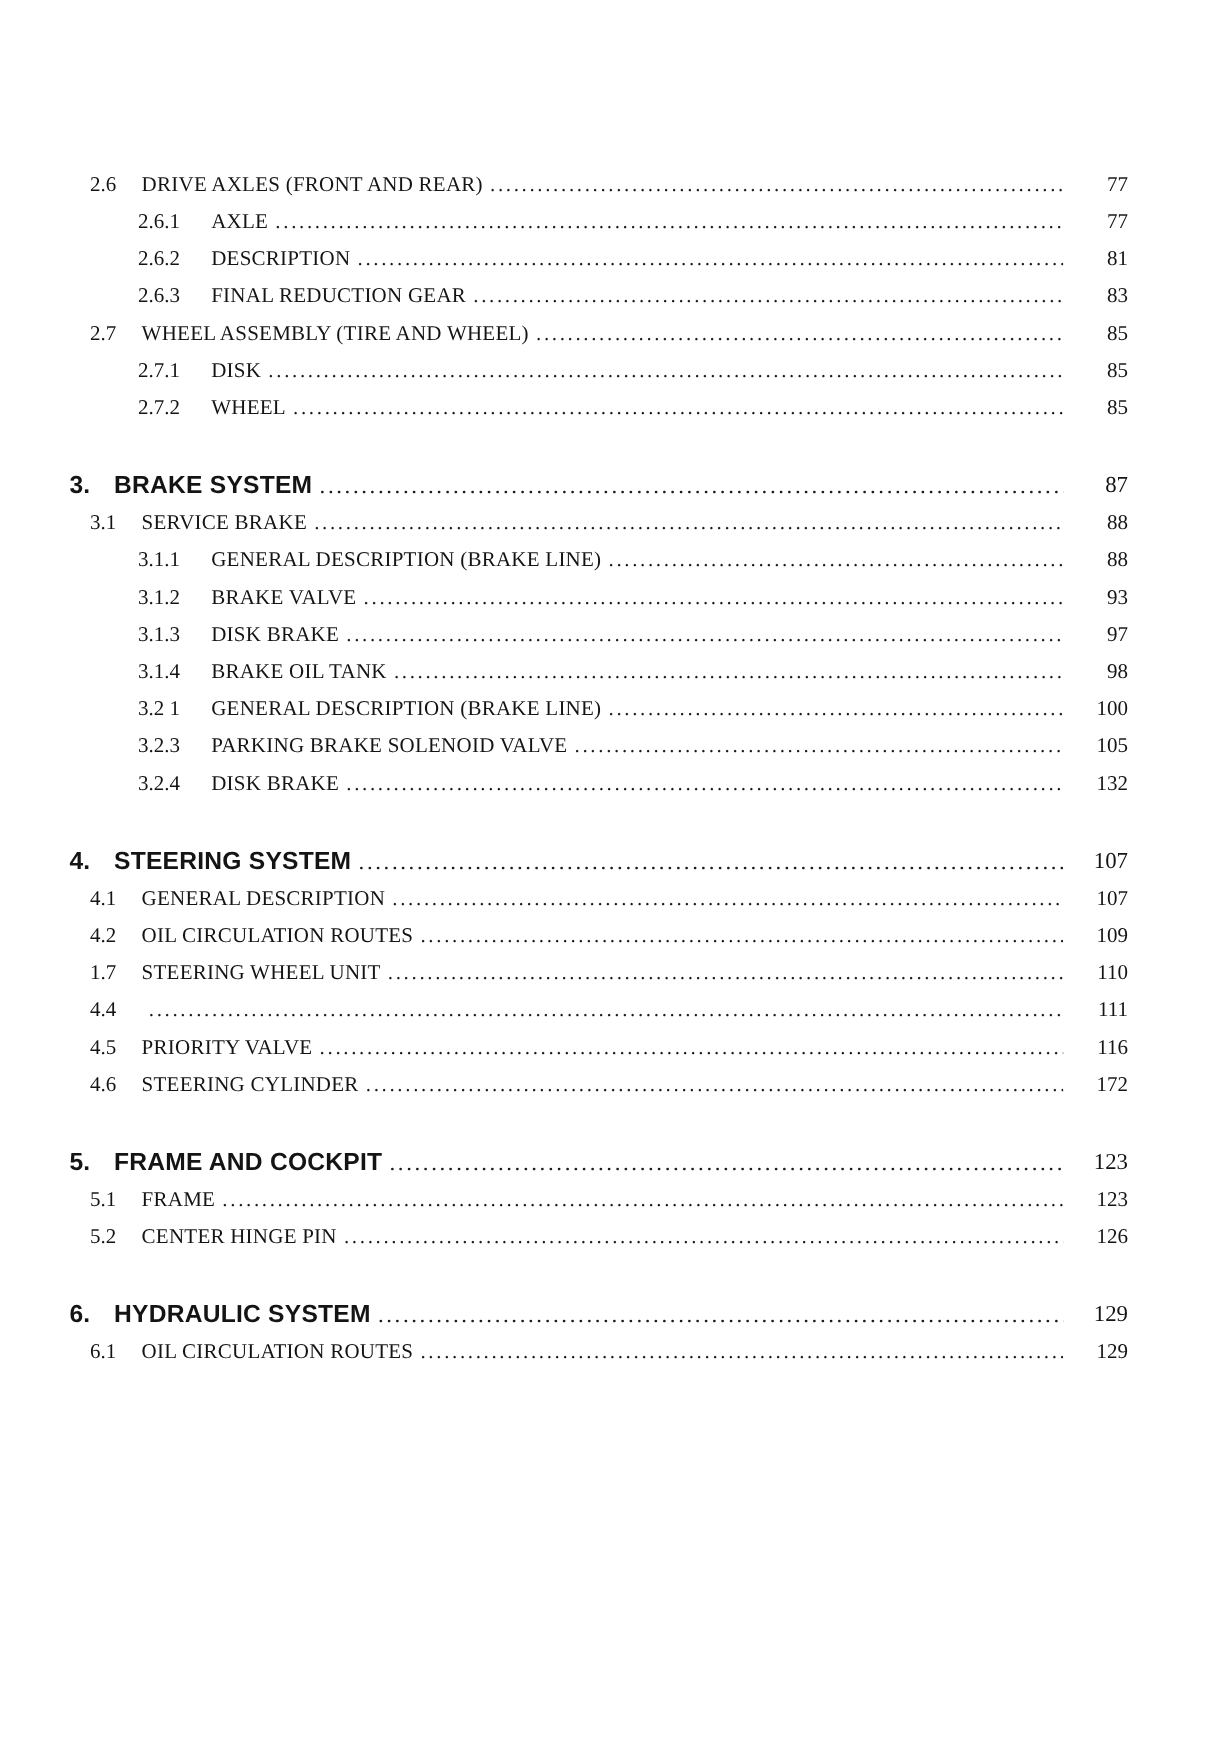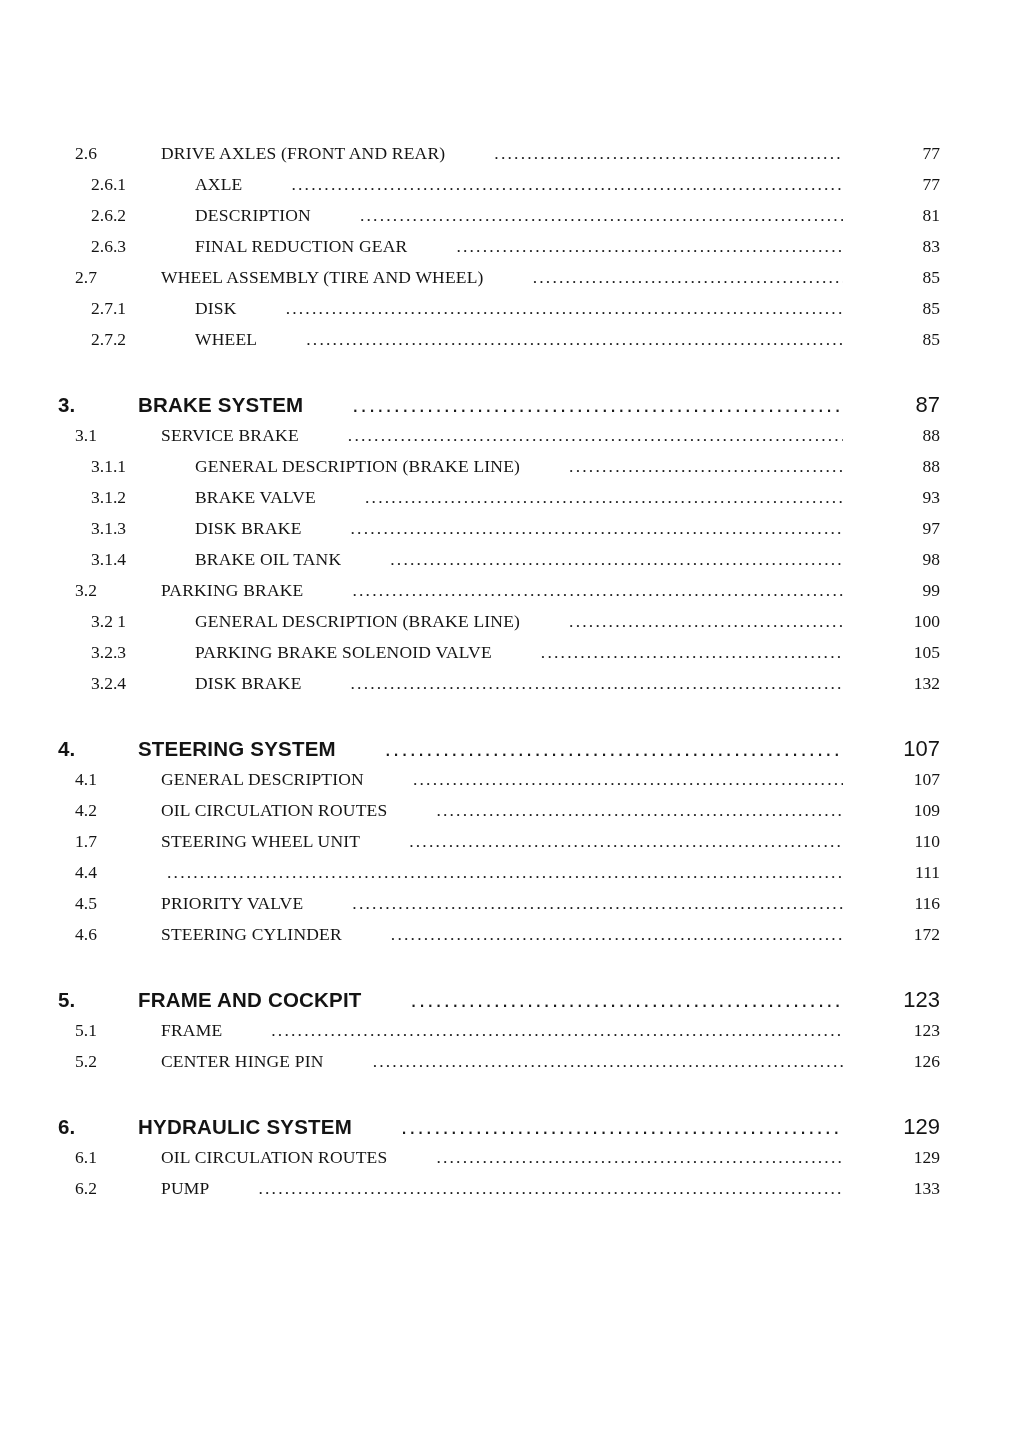--- a/index.html
+++ b/index.html
@@ -19,21 +19,20 @@
     width: 1024px;
     height: 1449px;
     padding: 138px 84px 0 0;
   }
   .row {
     display: flex;
     align-items: flex-start;
     height: 31px;
     font-size: 17.5px;
     line-height: 31px;
-    gap: 43px;
   }
   .row .num { flex: 0 0 auto; white-space: nowrap; }
   .row .title { flex: 0 0 auto; white-space: nowrap; letter-spacing: 0.2px; }
   .leader {
     flex: 1 1 auto;
     overflow: hidden;
     white-space: nowrap;
     margin: 0 8px 0 6px;
     min-width: 20px;
   }
@@ -46,27 +45,27 @@
 
   .lvl0 {
     padding-left: 58px;
     font-family: "Liberation Sans", sans-serif;
     font-weight: bold;
     font-size: 20.5px;
   }
   .lvl0 .num { min-width: 37px; }
   .lvl0 .leader::after,
   .lvl0 .pagenum {
-    font-family: Liberation Sans, sans-serif;
+    font-family: Liberation Serif, serif;
     font-weight: normal;
-    font-size: 22px;
+    font-size: 19px;
   }
   .lvl1 { padding-left: 75px; }
   .lvl1 .num { min-width: 43px; }
-  .lvl2 { padding-left: 91px; }
+  .lvl2 { padding-left: 115px; }
   .lvl2 .num { min-width: 61px; }
 
   .gap { margin-top: 34px; }
 </style>
 </head>
 <body>
 
 <main class="page">
   <div id="toc-list">
       <div class="row lvl1">
@@ -140,26 +139,20 @@
         <span class="title">DISK BRAKE</span>
         <span class="leader"></span>
         <span class="pagenum">97</span>
       </div>
       <div class="row lvl2">
         <span class="num">3.1.4</span>
         <span class="title">BRAKE OIL TANK</span>
         <span class="leader"></span>
         <span class="pagenum">98</span>
       </div>
-      <div class="row lvl1">
-        <span class="num">3.2</span>
-        <span class="title">PARKING BRAKE</span>
-        <span class="leader"></span>
-        <span class="pagenum">99</span>
-      </div>
       <div class="row lvl2">
         <span class="num">3.2 1</span>
         <span class="title">GENERAL DESCRIPTION (BRAKE LINE)</span>
         <span class="leader"></span>
         <span class="pagenum">100</span>
       </div>
       <div class="row lvl2">
         <span class="num">3.2.3</span>
         <span class="title">PARKING BRAKE SOLENOID VALVE</span>
         <span class="leader"></span>
@@ -235,20 +228,14 @@
         <span class="title">HYDRAULIC SYSTEM</span>
         <span class="leader"></span>
         <span class="pagenum">129</span>
       </div>
       <div class="row lvl1">
         <span class="num">6.1</span>
         <span class="title">OIL CIRCULATION ROUTES</span>
         <span class="leader"></span>
         <span class="pagenum">129</span>
       </div>
-      <div class="row lvl1">
-        <span class="num">6.2</span>
-        <span class="title">PUMP</span>
-        <span class="leader"></span>
-        <span class="pagenum">133</span>
-      </div>
     </div>
 </main>
 
 </body></html>

